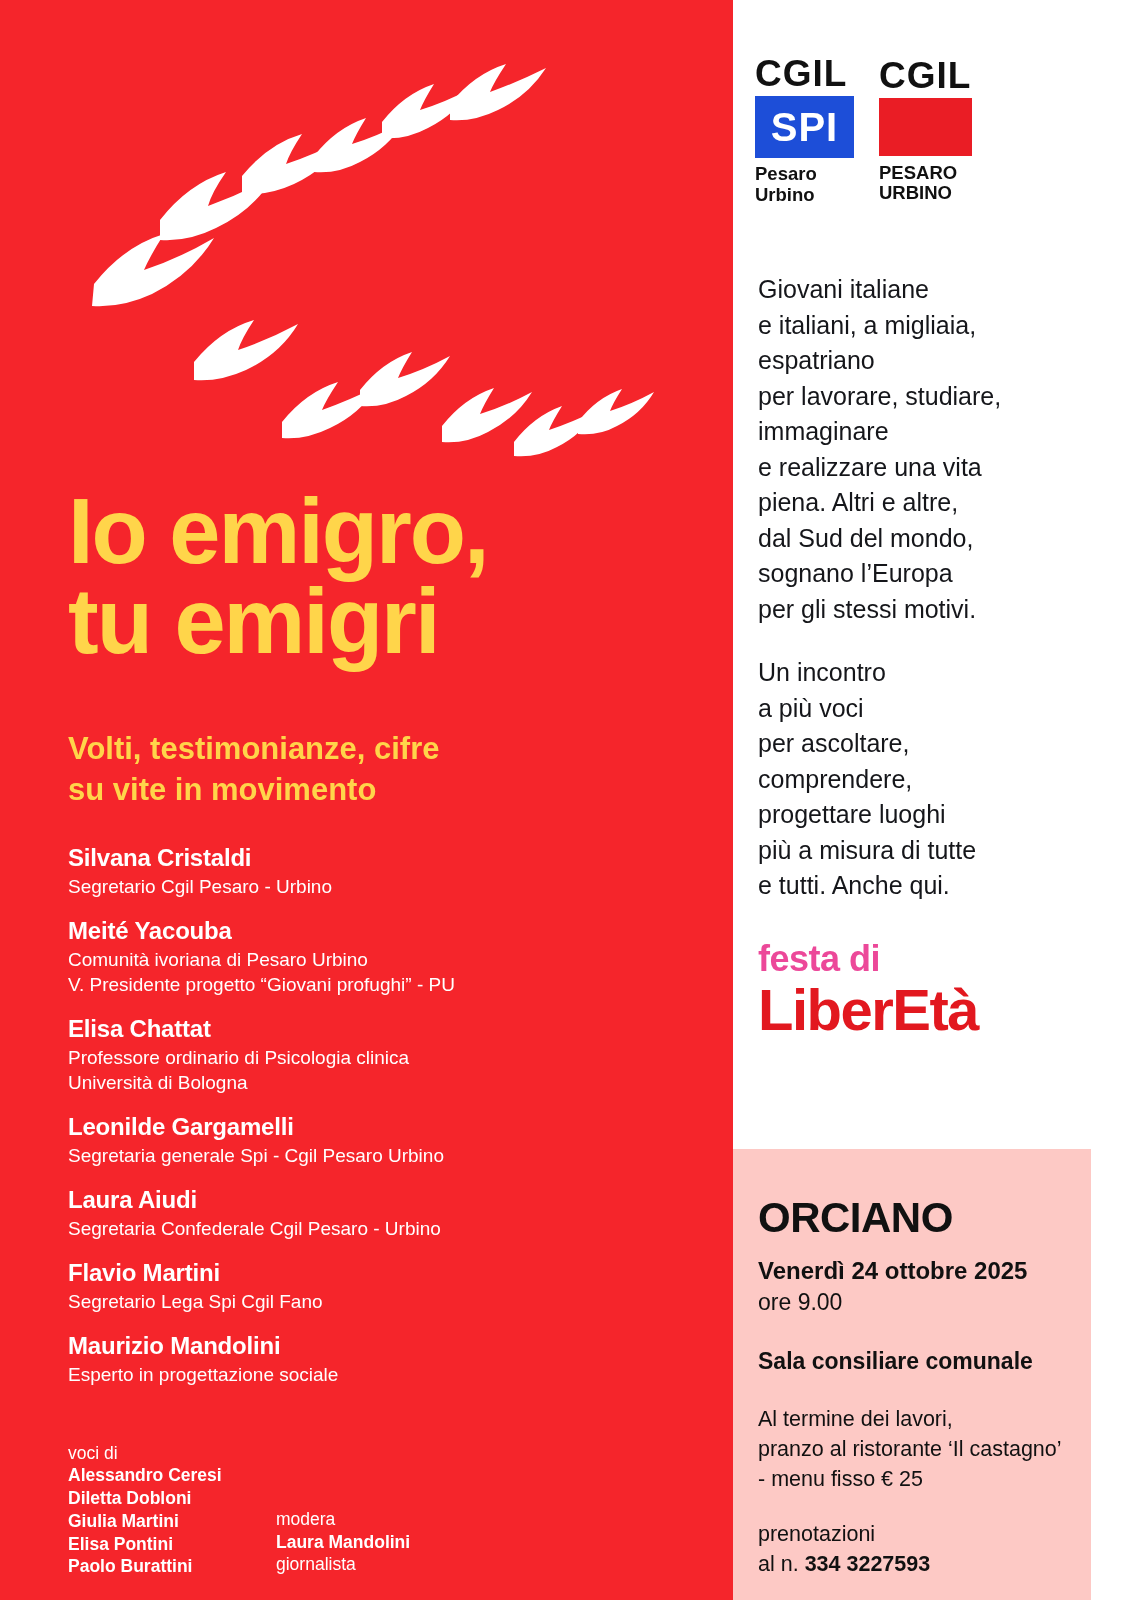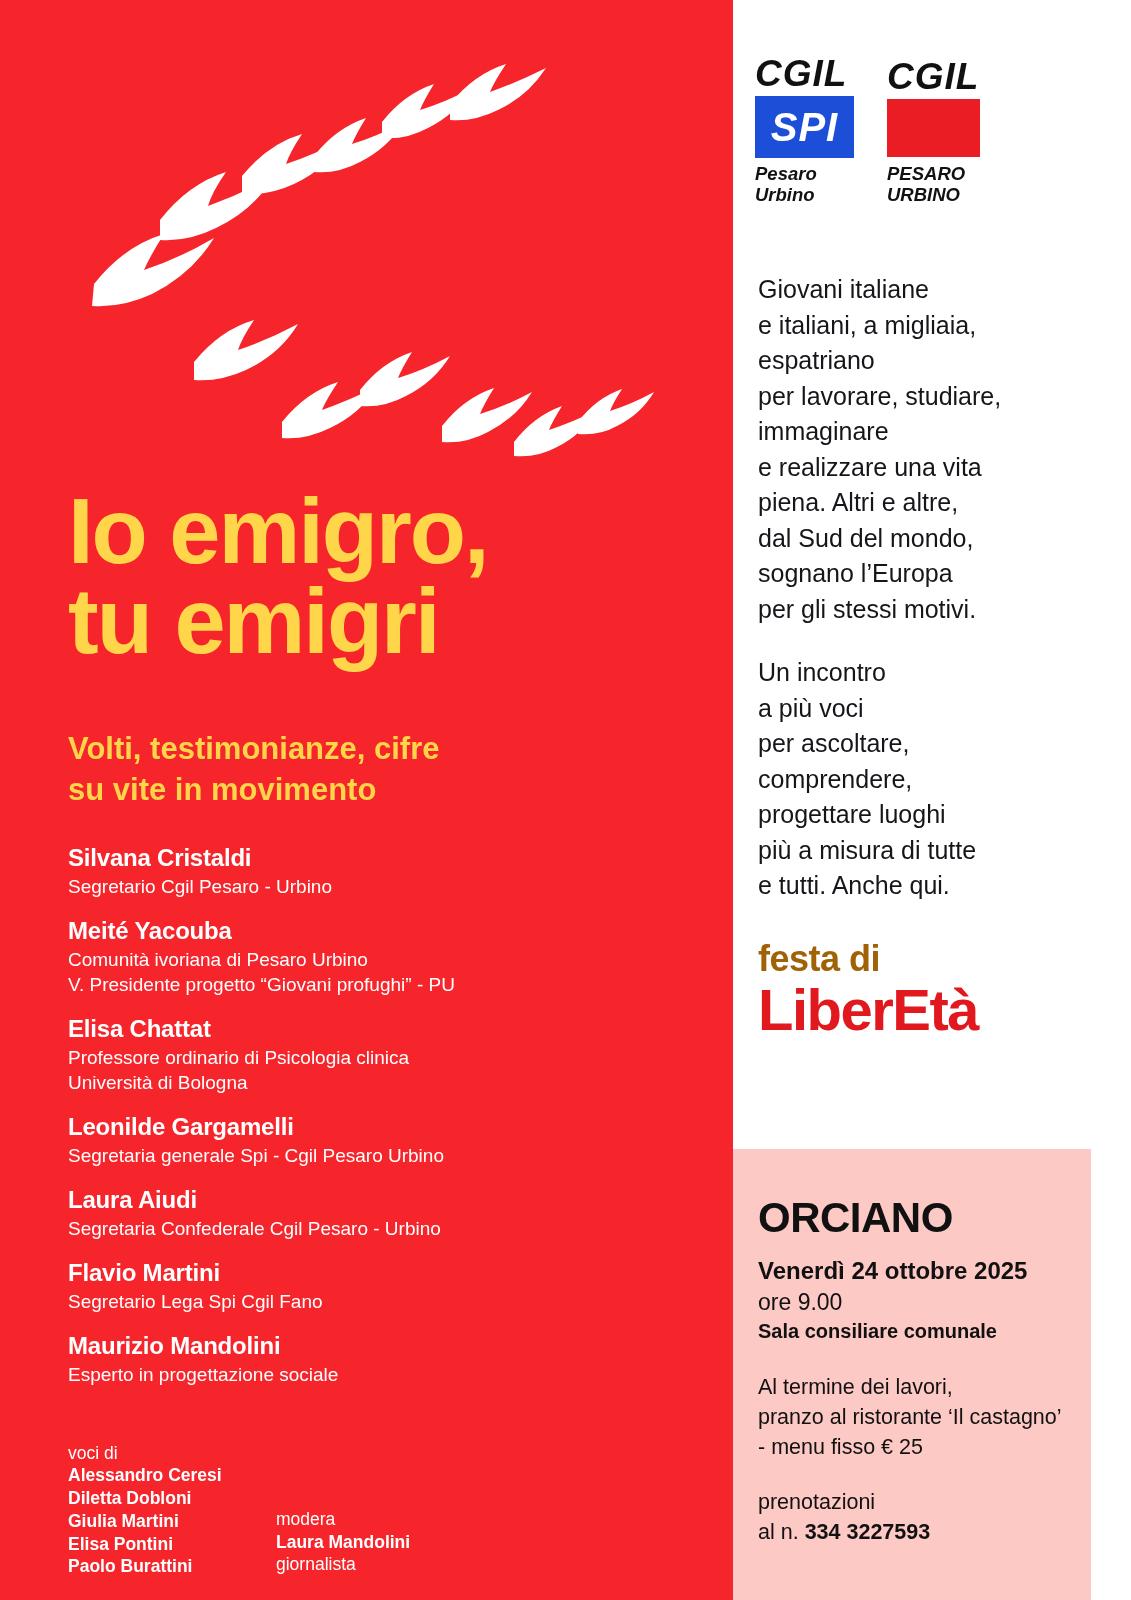--- a/index.html
+++ b/index.html
@@ -111,23 +111,22 @@
     width: 398px;
     height: 1600px;
     background: #ffffff;
     box-sizing: border-box;
   }
   .logos {
     position: absolute;
     top: 55px;
     left: 22px;
     display: flex;
-    gap: 32px;
-    align-items: flex-end;
-    font-style: italic;
+    gap: 24px;
+    align-items: center;
   }
   
   .logo-spi {
     width: 100px;
   }
   .logo-spi .cgil-word {
     font-size: 37px;
     font-weight: bold;
     color: #111111;
     letter-spacing: 1px;
@@ -194,21 +193,21 @@
   }
   .festa {
     position: absolute;
     top: 940px;
     left: 25px;
     width: 360px;
   }
   .festa .f1 {
     font-size: 36px;
     font-weight: bold;
-    color: #a16207;
+    color: #ec4899;
     line-height: 1.05;
     letter-spacing: -0.5px;
   }
   .festa .f2 {
     font-size: 58px;
     font-weight: bold;
     color: #e2181f;
     line-height: 1.02;
     letter-spacing: -1.5px;
     margin-top: 2px;
@@ -239,23 +238,24 @@
     font-size: 24px;
     font-weight: bold;
     line-height: 1.35;
   }
   .pink .time {
     font-size: 23px;
     font-weight: normal;
     line-height: 1.35;
   }
   .pink .place2 {
-    font-size: 20px;
+    font-size: 23px;
     font-weight: bold;
     line-height: 1.35;
+    margin-top: 28px;
   }
   .pink .note {
     margin-top: 28px;
     font-size: 21.5px;
     line-height: 1.38;
   }
   .pink .book {
     margin-top: 26px;
     font-size: 21.5px;
     line-height: 1.38;

